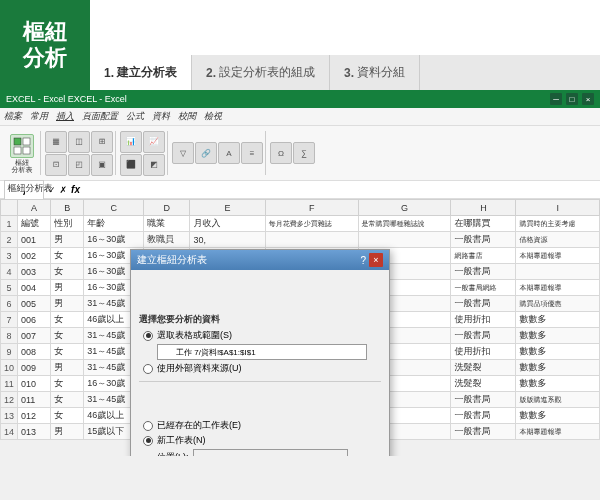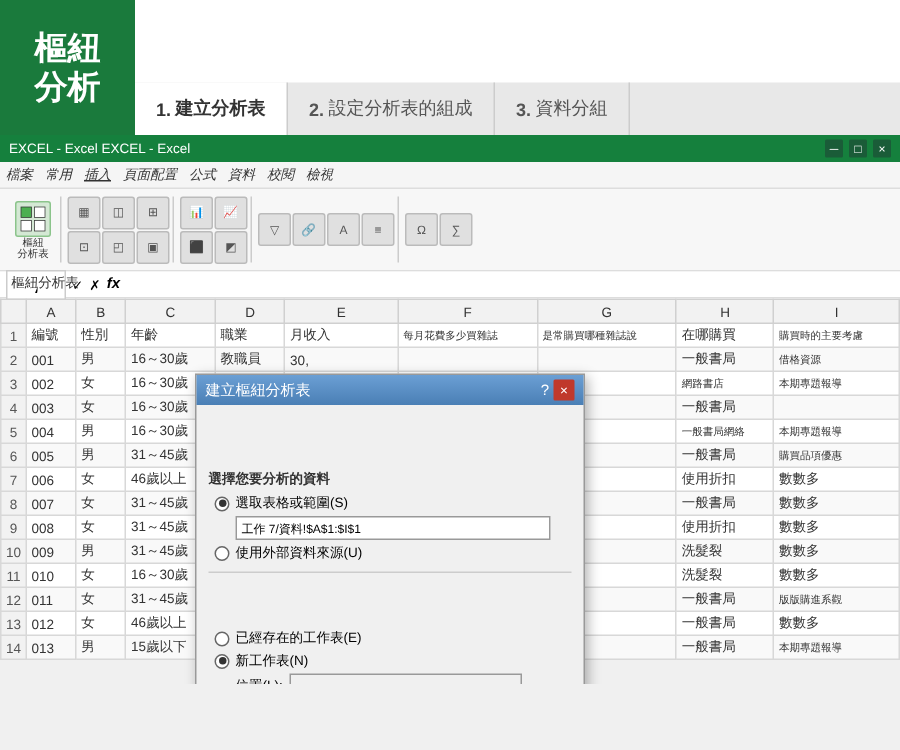--- a/index.html
+++ b/index.html
@@ -654,21 +654,21 @@
       </div>
       <div class="dialog-body">
 
         <div class="dialog-section">
           <div class="dialog-section-title">選擇您要分析的資料</div>
           <div class="radio-group">
             <div class="radio-item">
               <div class="radio-dot checked"></div>
               <span>選取表格或範圍(S)</span>
             </div>
-            <input type="text" style="width: 210px; height: 16px; font-size: 8px; border: 1px solid rgb(153, 153, 153); padding: 1px 3px; margin-left: 14px;" value="工作 7/資料!$A$1:$I$1">
+            <input type="text" style="width: 210px; height: 16px; font-size: 8px; border: 1px solid rgb(153, 153, 153); padding: 1px 18px; margin-left: 14px;" value="工作 7/資料!$A$1:$I$1">
             <div class="radio-item">
               <div class="radio-dot"></div>
               <span>使用外部資料來源(U)</span>
             </div>
           </div>
         </div>
 
         <div class="section-divider"></div>
 
         <div class="dialog-section">

